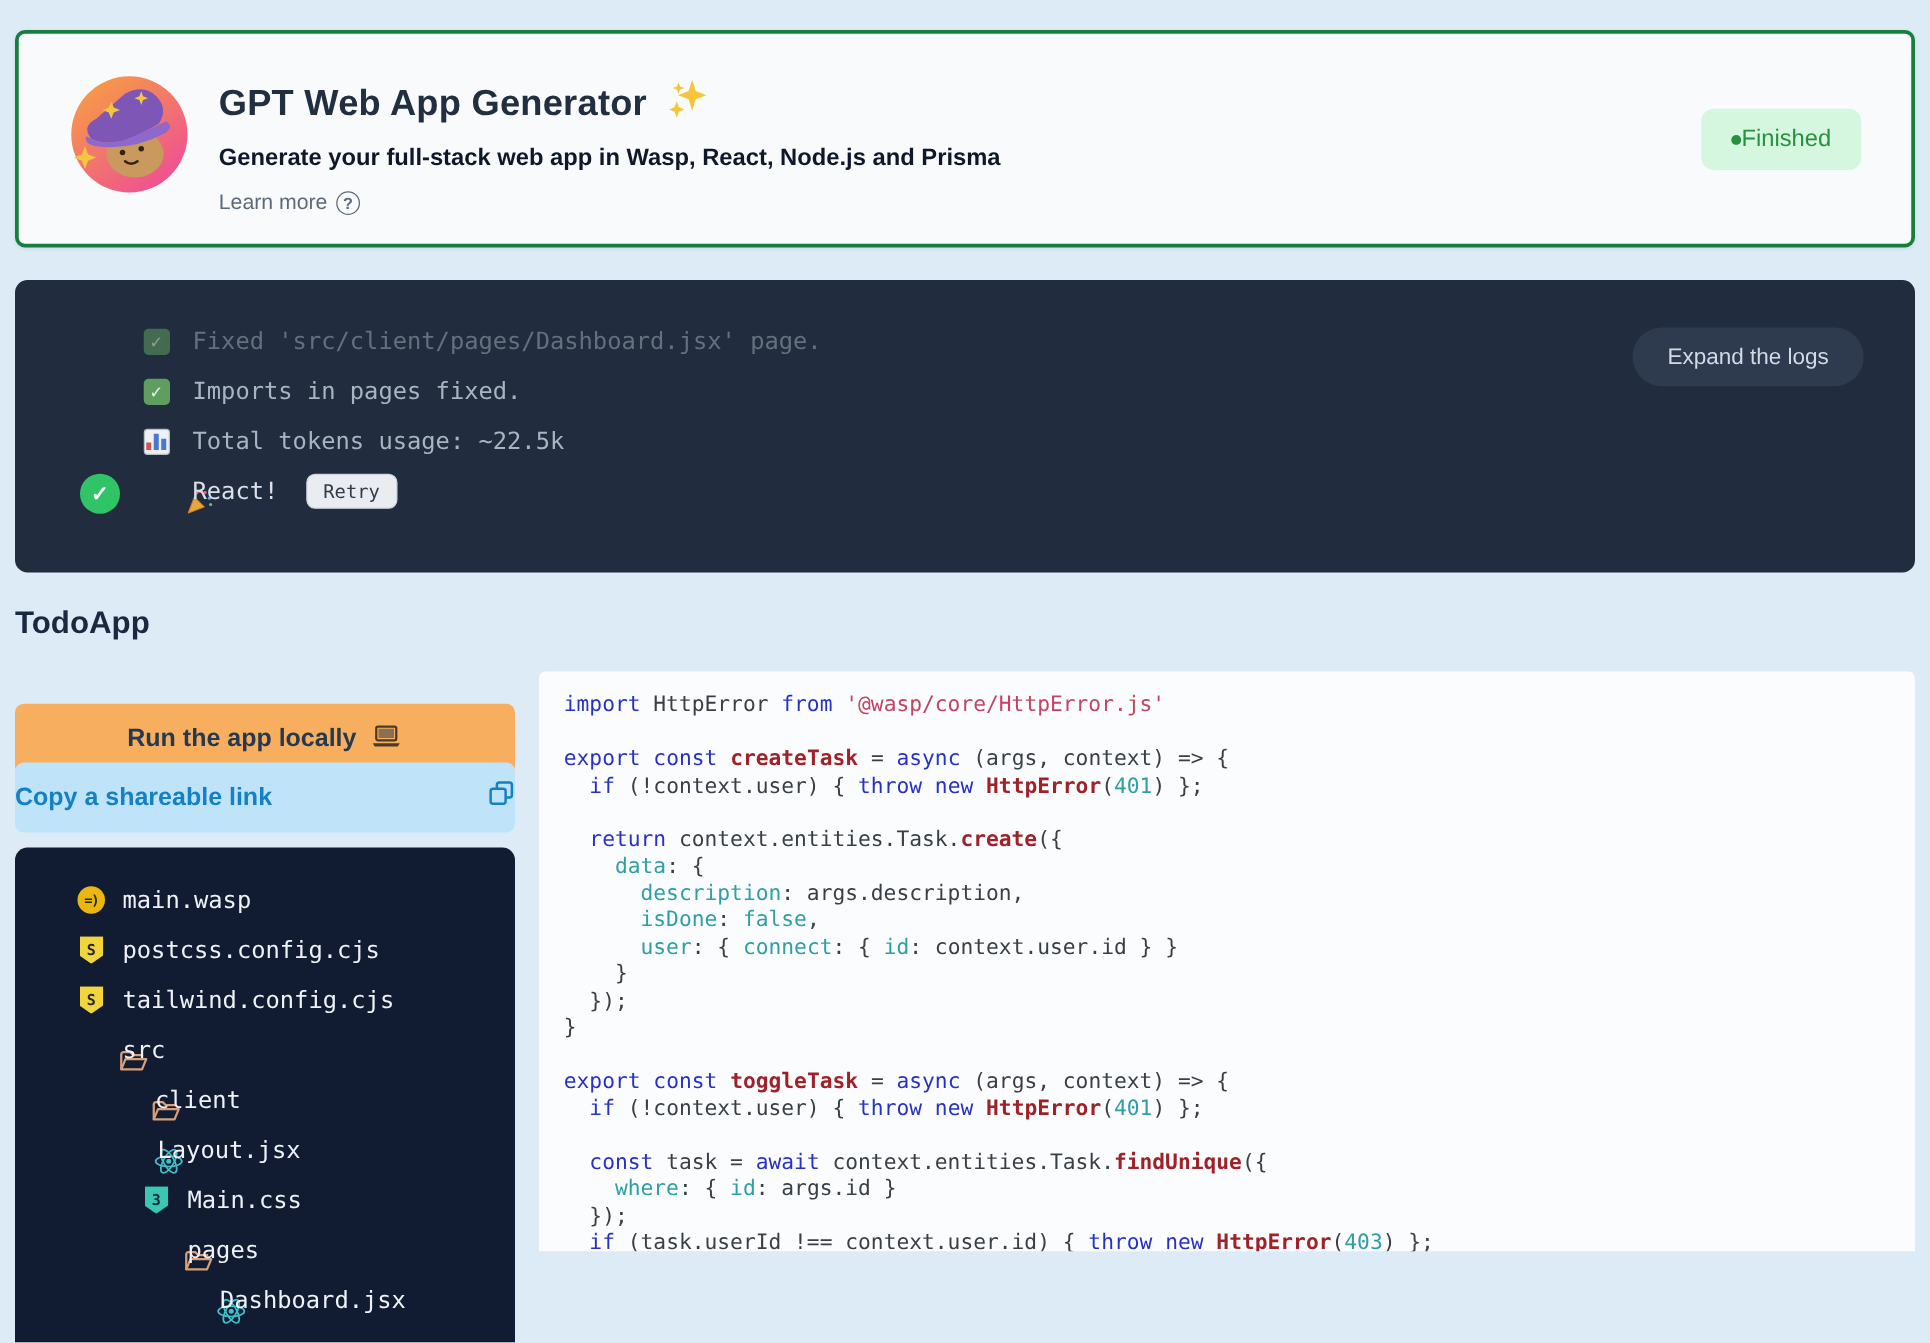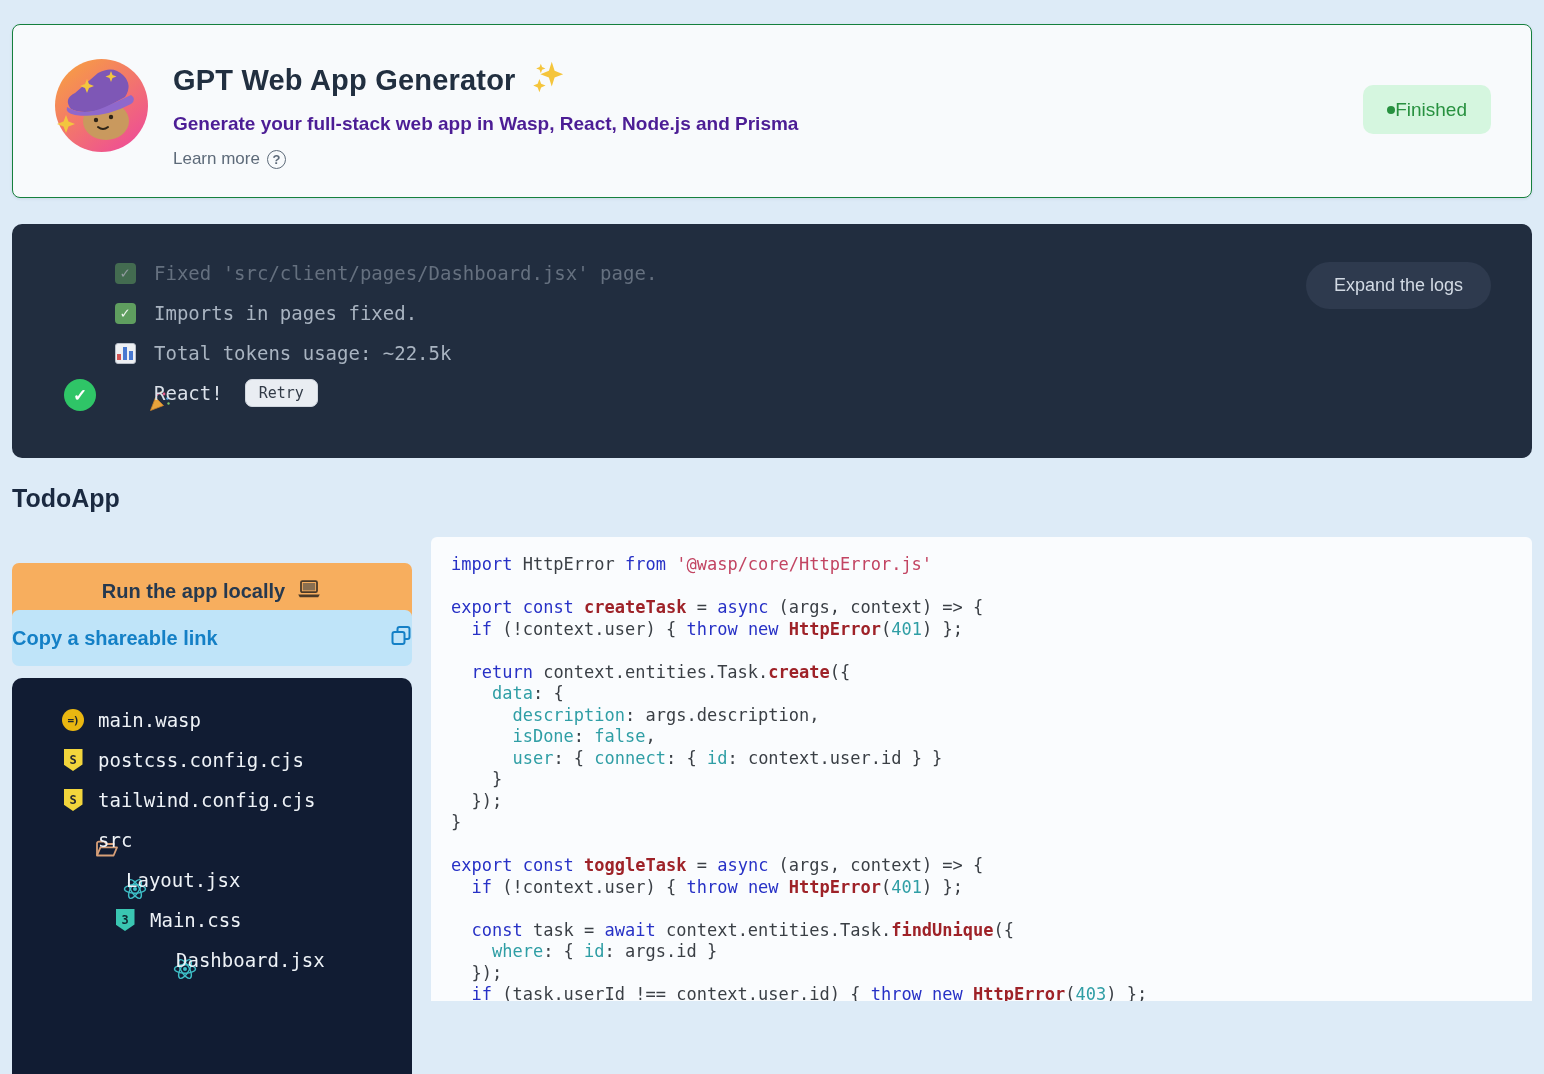--- a/index.html
+++ b/index.html
@@ -7,27 +7,27 @@
   body {
     background:#ddebf7;
     font-family:"Liberation Sans", sans-serif;
     position:relative;
     overflow:hidden;
   }
 
   
   .header-card{
     position:absolute; left:12px; top:24px; width:1520px; height:174px;
-    background:#f8fafc; border:1px solid #15803d; border-radius:8px;
+    background:#f8fafc; border:3px solid #15803d; border-radius:8px;
     box-shadow:0 1px 3px rgba(30,50,80,.10);
   }
   .logo{ position:absolute; left:40px; top:32px; width:97px; height:97px; }
   .header-text{ position:absolute; left:160px; top:33px; }
   .page-title{ font-size:29px; font-weight:bold; color:#212f40; display:flex; align-items:center; gap:12px; letter-spacing:.2px;}
-  .subtitle{ margin-top:10px; font-size:19px; font-weight:bold; color:#4c1d95; }
+  .subtitle{ margin-top:10px; font-size:19px; font-weight:bold; color:#0f172a; }
   .learn-more{ margin-top:14px; font-size:17px; color:#5d6a79; display:inline-flex; align-items:center; gap:7px; cursor:pointer; text-decoration:none;}
   .q-icon{ width:19px; height:19px; border:1.6px solid #5d6a79; border-radius:50%;
     display:inline-flex; align-items:center; justify-content:center; font-size:13px; font-weight:bold; }
   .status-badge{
     position:absolute; right:40px; top:60px; height:49px; padding:0 24px;
     background:#d5f6df; border-radius:10px; color:#27913f; font-size:19px;
     display:flex; align-items:center; 
   }
   .status-badge .dot{ width:8px; height:8px; border-radius:50%; background:#27913f; }
 
@@ -215,30 +215,40 @@
 
 <aside class="file-tree" id="file-tree">
     <div class="tree-row" style="padding-left: 48px;"><span class="icon-slot"><span class="i-wasp">=)</span></span><span class="file-label">main.wasp</span></div>
     <div class="tree-row" style="padding-left: 48px;"><span class="icon-slot"><span class="i-shield i-js">S</span></span><span class="file-label">postcss.config.cjs</span></div>
     <div class="tree-row" style="padding-left: 48px;"><span class="icon-slot"><span class="i-shield i-js">S</span></span><span class="file-label">tailwind.config.cjs</span></div>
     <div class="tree-row" style="padding-left: 48px;"><span class="icon-slot"><span>
       <svg width="24" height="20" viewBox="0 0 24 20" fill="none" stroke="#d89f78" stroke-width="1.8" stroke-linejoin="round">
         <path d="M2 16.5 V4.5 a1.8 1.8 0 0 1 1.8 -1.8 h5.4 l2.3 2.3 h8"></path>
         <path d="M2 16.5 l3.4 -8.2 h16.6 l-3.4 8.2 z"></path>
       </svg></span></span><span class="file-label">src</span></div>
+    <div class="tree-row" style="padding-left: 74px;"><span class="icon-slot"><span>
+      <svg width="24" height="20" viewBox="0 0 24 20" fill="none" stroke="#d89f78" stroke-width="1.8" stroke-linejoin="round">
+        <path d="M2 16.5 V4.5 a1.8 1.8 0 0 1 1.8 -1.8 h5.4 l2.3 2.3 h8"></path>
+        <path d="M2 16.5 l3.4 -8.2 h16.6 l-3.4 8.2 z"></path>
+      </svg></span></span><span class="file-label">client</span></div>
     <div class="tree-row" style="padding-left: 76px;"><span class="icon-slot"><span>
       <svg width="24" height="22" viewBox="0 0 24 22">
         <g stroke="#3fbfc7" stroke-width="1.4" fill="none">
           <ellipse cx="12" cy="11" rx="10.5" ry="4.2"></ellipse>
           <ellipse cx="12" cy="11" rx="10.5" ry="4.2" transform="rotate(60 12 11)"></ellipse>
           <ellipse cx="12" cy="11" rx="10.5" ry="4.2" transform="rotate(120 12 11)"></ellipse>
         </g>
             <circle cx="12" cy="11" r="2" fill="#3fbfc7"></circle>
       </svg></span></span><span class="file-label">Layout.jsx</span></div>
     <div class="tree-row" style="padding-left: 100px;"><span class="icon-slot"><span class="i-shield i-css">3</span></span><span class="file-label">Main.css</span></div>
+    <div class="tree-row" style="padding-left: 100px;"><span class="icon-slot"><span>
+      <svg width="24" height="20" viewBox="0 0 24 20" fill="none" stroke="#d89f78" stroke-width="1.8" stroke-linejoin="round">
+        <path d="M2 16.5 V4.5 a1.8 1.8 0 0 1 1.8 -1.8 h5.4 l2.3 2.3 h8"></path>
+        <path d="M2 16.5 l3.4 -8.2 h16.6 l-3.4 8.2 z"></path>
+      </svg></span></span><span class="file-label">pages</span></div>
     <div class="tree-row" style="padding-left: 126px;"><span class="icon-slot"><span>
       <svg width="24" height="22" viewBox="0 0 24 22">
         <g stroke="#3fbfc7" stroke-width="1.4" fill="none">
           <ellipse cx="12" cy="11" rx="10.5" ry="4.2"></ellipse>
           <ellipse cx="12" cy="11" rx="10.5" ry="4.2" transform="rotate(60 12 11)"></ellipse>
           <ellipse cx="12" cy="11" rx="10.5" ry="4.2" transform="rotate(120 12 11)"></ellipse>
         </g>
             <circle cx="12" cy="11" r="2" fill="#3fbfc7"></circle>
       </svg></span></span><span class="file-label">Dashboard.jsx</span></div>
   </aside>

